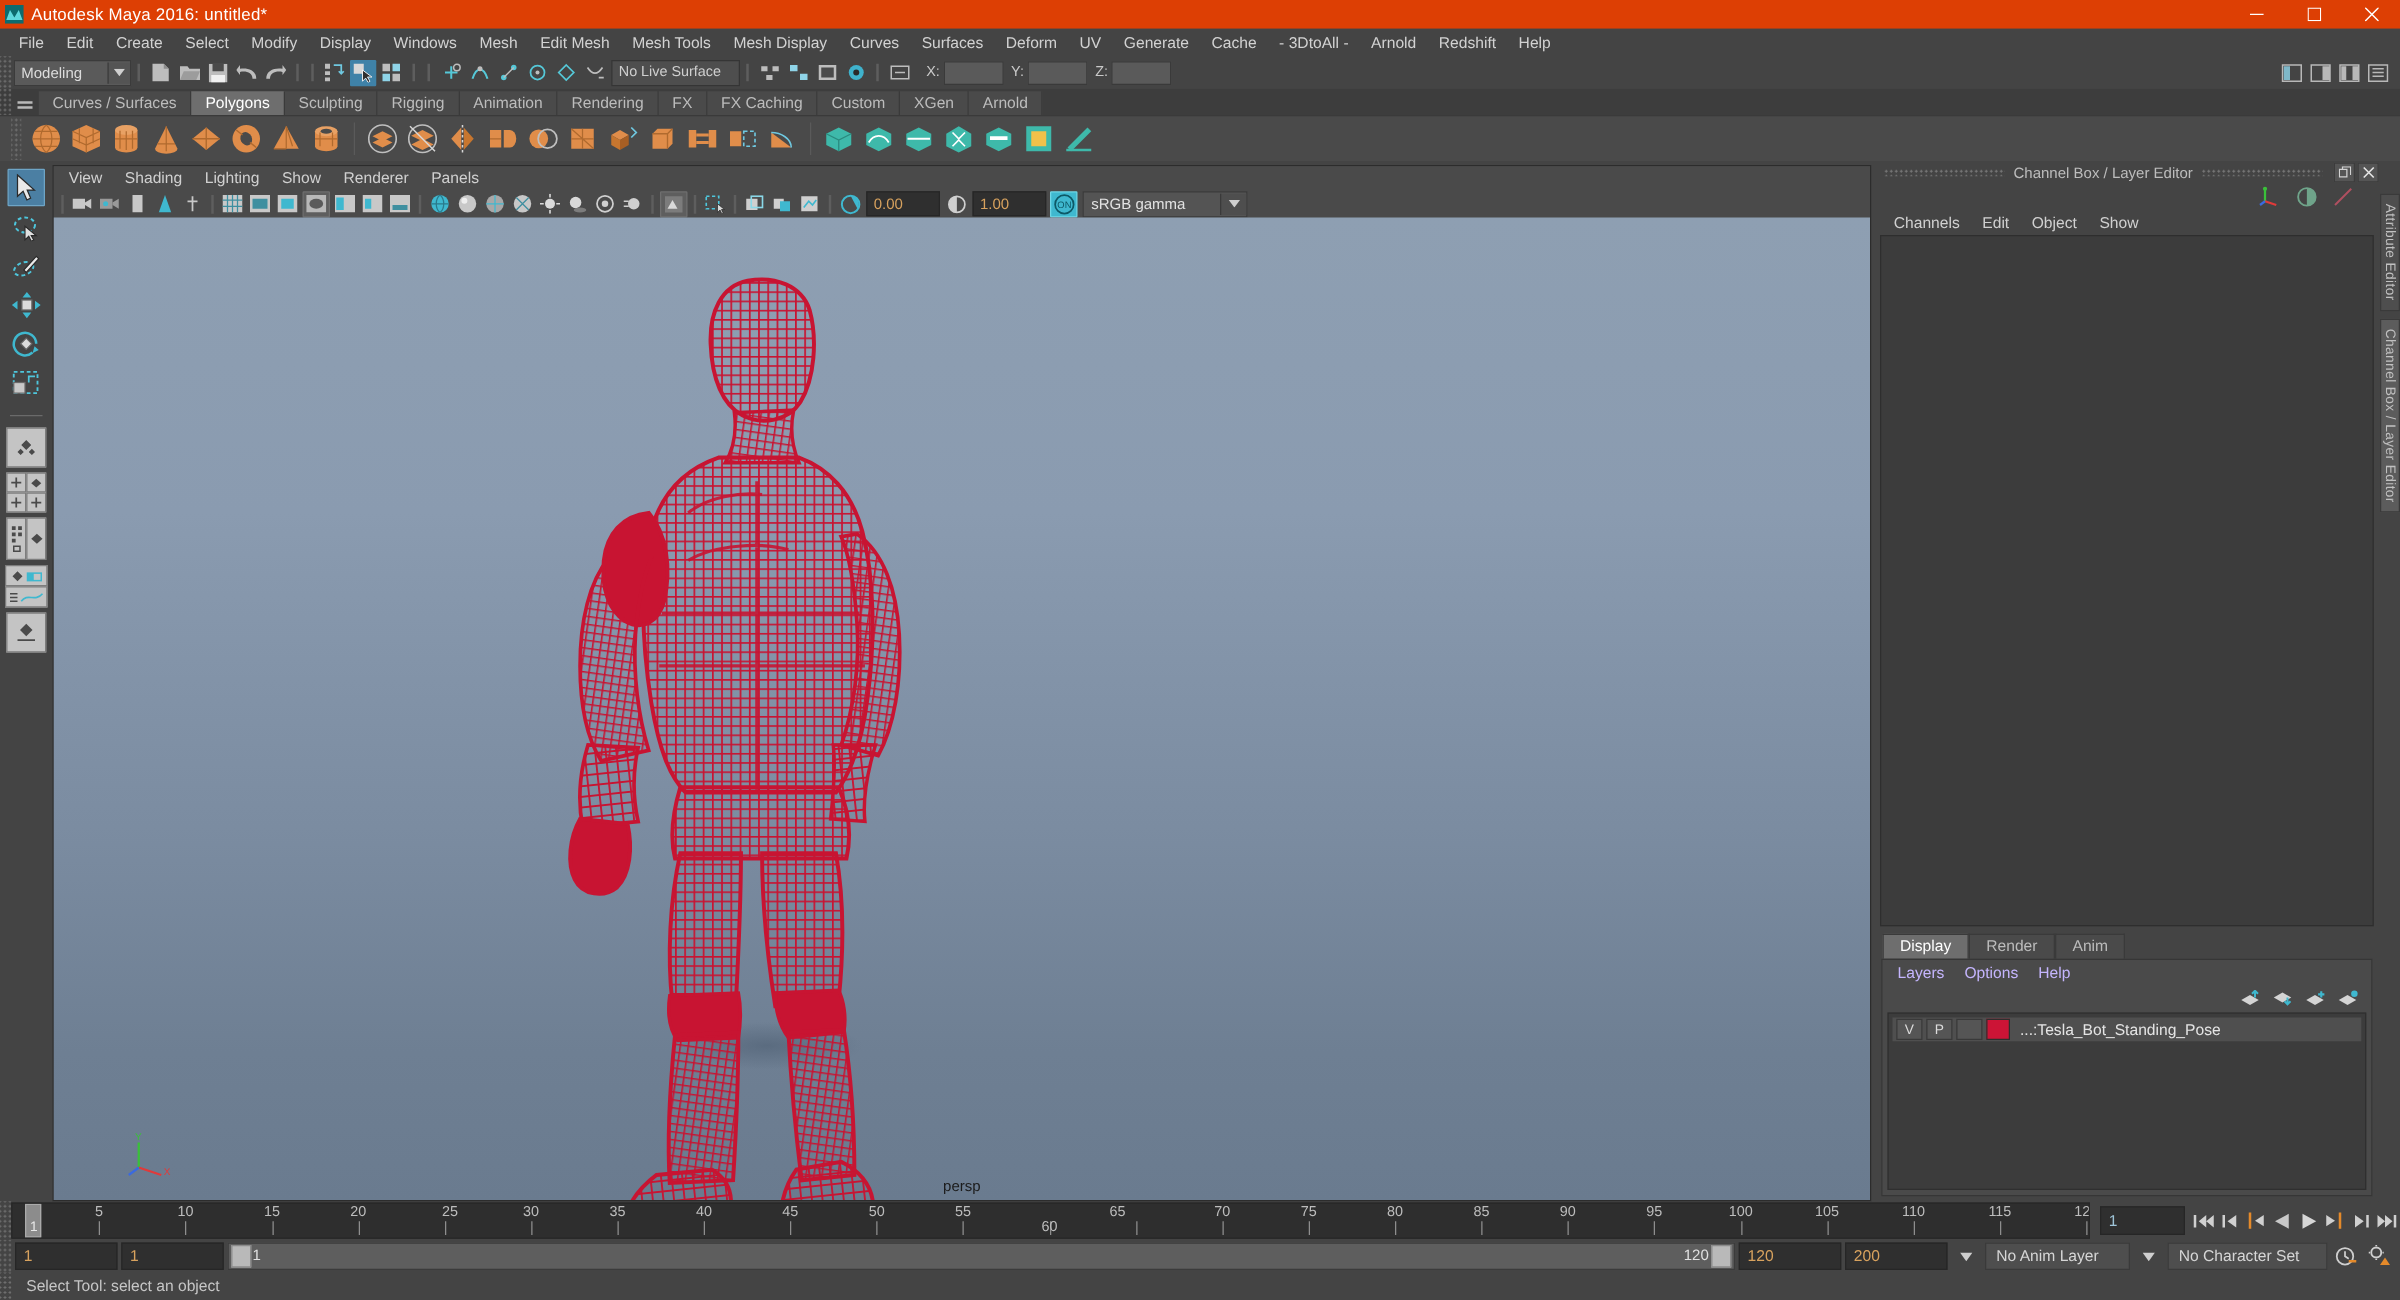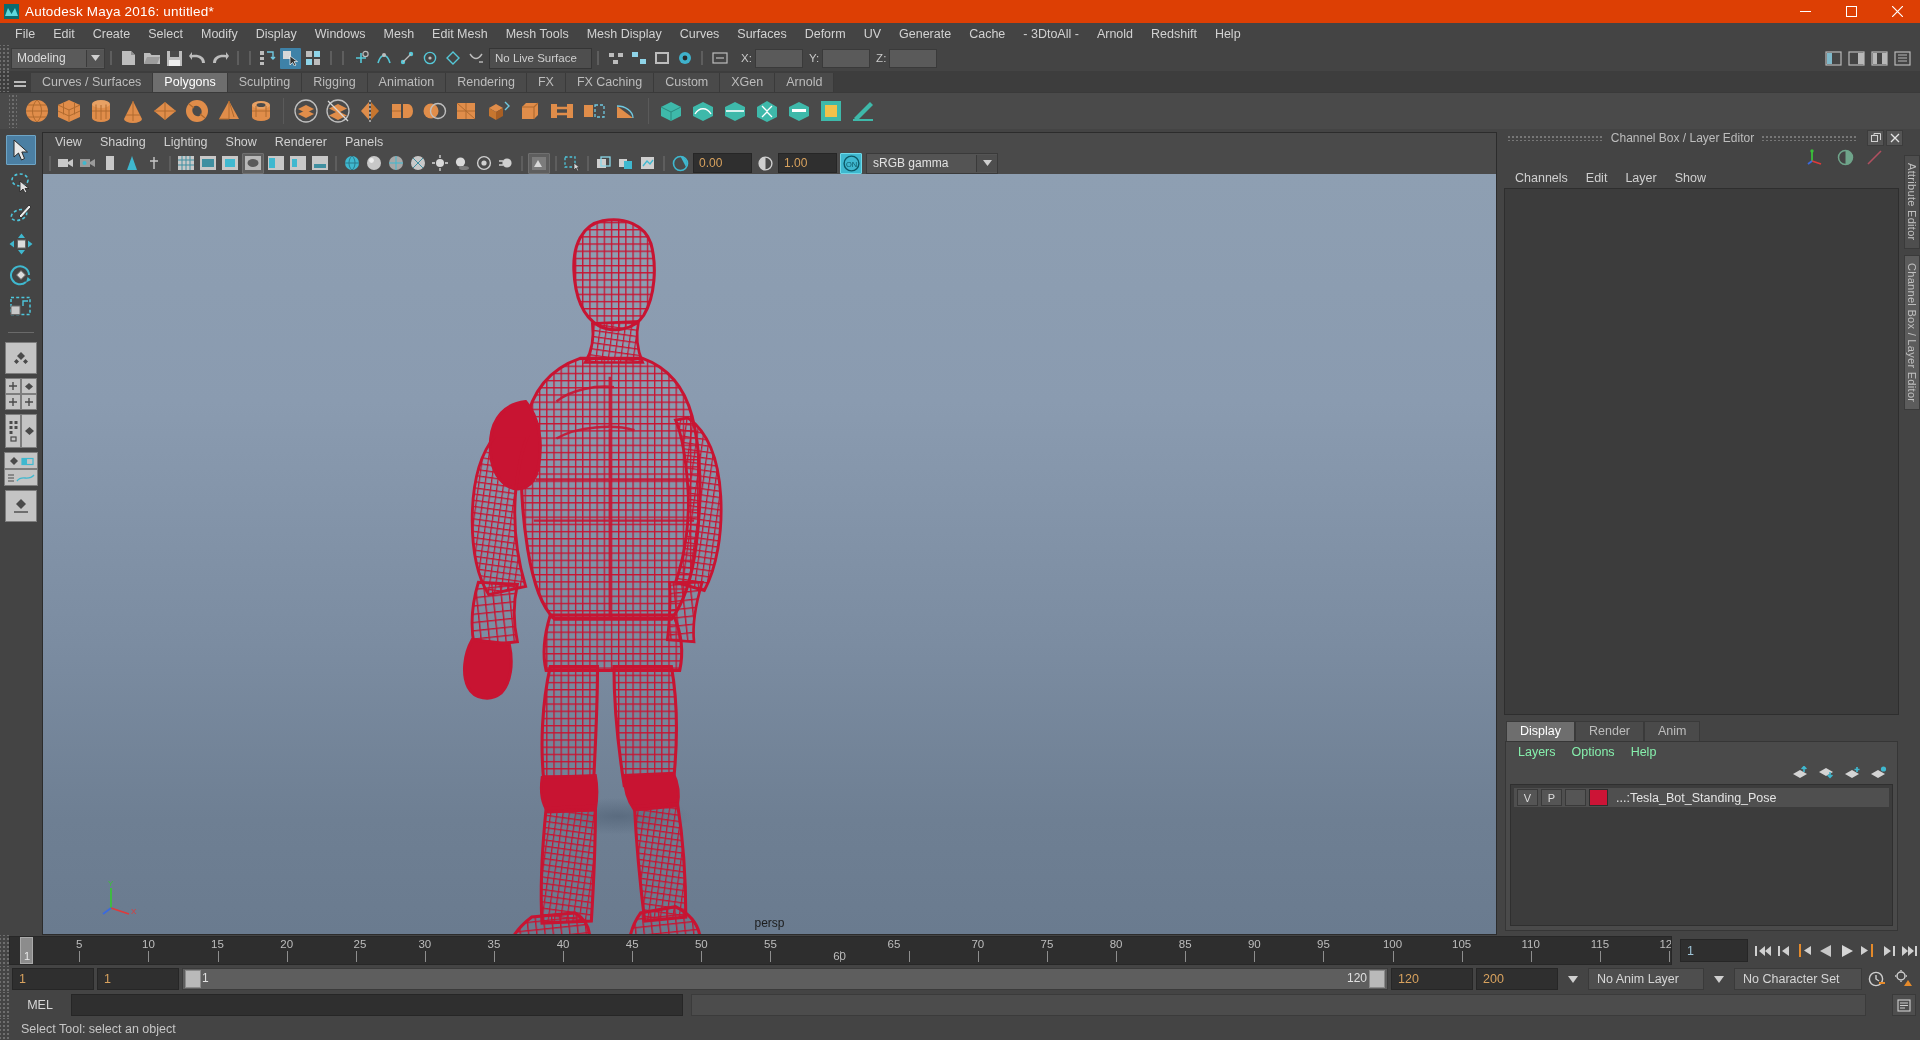--- a/index.html
+++ b/index.html
@@ -93,21 +93,21 @@
   .cb-tbtn{width:15px;height:14px;margin-left:2px;display:flex;align-items:center;justify-content:center;background:#555;border:1px solid #3c3c3c;}
   .cb-menubar{height:20px;display:flex;align-items:center;padding-left:6px;flex:0 0 auto;}
   .cb-menubar .cmi{padding:0 9px;font-size:12.5px;line-height:20px;color:#d0d0d0;}
   .cb-tools{height:22px;display:flex;align-items:center;justify-content:flex-end;padding-right:20px;flex:0 0 auto;gap:12px;}
   .cb-area{flex:1 1 auto;background:#3c3c3c;border:1px solid #2e2e2e;margin:0 4px;min-height:0;}
   .le-tabs{height:21px;display:flex;align-items:flex-end;padding-left:6px;flex:0 0 auto;margin-top:5px;}
   .letab{height:19px;line-height:19px;padding:0 13px;font-size:12.5px;background:#4a4a4a;color:#bcbcbc;border:1px solid #3a3a3a;border-bottom:none;}
   .letab.active{background:#6e6e6e;color:#fff;}
   .le-body{height:188px;margin:0 5px 4px 5px;background:#4a4a4a;border:1px solid #363636;display:flex;flex-direction:column;flex:0 0 auto;}
   .le-menubar{height:20px;display:flex;align-items:center;padding-left:4px;flex:0 0 auto;}
-  .le-menubar .lmi{padding:0 8px;font-size:12.5px;line-height:20px;color:#86efac;}
+  .le-menubar .lmi{padding:0 8px;font-size:12.5px;line-height:20px;color:#c4b5fd;}
   .le-icons{height:20px;display:flex;align-items:center;justify-content:flex-end;padding-right:10px;gap:9px;flex:0 0 auto;}
   .le-list{flex:1 1 auto;background:#3c3c3c;border:1px solid #2f2f2f;margin:2px 4px 4px 4px;padding:3px;min-height:0;}
   .layer-row{height:19px;display:flex;align-items:center;background:#4f4f4f;padding:0 3px;gap:3px;}
   .lcell{width:19px;height:15px;background:#555;border:1px solid #393939;display:flex;align-items:center;justify-content:center;font-size:11px;color:#dcdcdc;}
   .lcolor{width:17px;height:15px;border:1px solid #2e2e2e;}
   .lname{margin-left:5px;font-size:12.5px;color:#e4e4e4;}
   .sidetabs{width:17px;flex:0 0 auto;background:#444;display:flex;flex-direction:column;align-items:center;padding-top:26px;}
   .sidetab{writing-mode:vertical-rl;font-size:11px;color:#c0c0c0;background:#4e4e4e;border:1px solid #3a3a3a;padding:7px 1px;margin-bottom:6px;letter-spacing:.3px;}
   .sidetab.on{background:#5c5c5c;}
 
@@ -1016,21 +1016,21 @@
           <div>
             <svg width="17" height="17" viewBox="0 0 17 17">
                 <path d="M2 15 L15 2" stroke="#b05060" stroke-width="1.6"></path>
               </svg>
           </div>
         </div>
 
         <div class="cb-menubar">
           <div class="cmi">Channels</div>
           <div class="cmi">Edit</div>
-          <div class="cmi">Layer</div>
+          <div class="cmi">Object</div>
           <div class="cmi">Show</div>
         </div>
 
         <div class="cb-area"></div>
 
         <div class="le-tabs">
           <div class="letab active">Display</div>
           <div class="letab">Render</div>
           <div class="letab">Anim</div>
         </div>
@@ -1228,31 +1228,19 @@
     </div>
     <div class="ico-btn">
       <svg width="20" height="18" viewBox="0 0 20 18">
           <circle cx="7" cy="6" r="4" fill="none" stroke="#cfcfcf" stroke-width="1.5"></circle>
           <path d="M7 1 V0 M7 12 V11 M2 6 H1 M13 6 H12" stroke="#cfcfcf" stroke-width="1.4"></path>
           <path d="M10 16 L14 10 L18 16 Z" fill="#e58a2a"></path>
         </svg>
     </div>
   </div>
 
-  <div class="cmdline">
-    <div class="grip"></div>
-    <div class="cmd-lang">MEL</div>
-    <div class="cmd-in"></div>
-    <div class="cmd-out"></div>
-    <div class="cmd-scriptbtn">
-      <svg width="14" height="13" viewBox="0 0 14 13">
-          <rect x="1" y="1" width="12" height="11" fill="none" stroke="#cfcfcf" stroke-width="1.1"></rect>
-          <path d="M3 4 H11 M3 6.5 H11 M3 9 H8" stroke="#cfcfcf" stroke-width="1"></path>
-        </svg>
-    </div>
-  </div>
 
   <div class="helpline">
     <div class="grip"></div>
     <div class="txt">Select Tool: select an object</div>
   </div>
 
 </div>
 
 </body></html>

